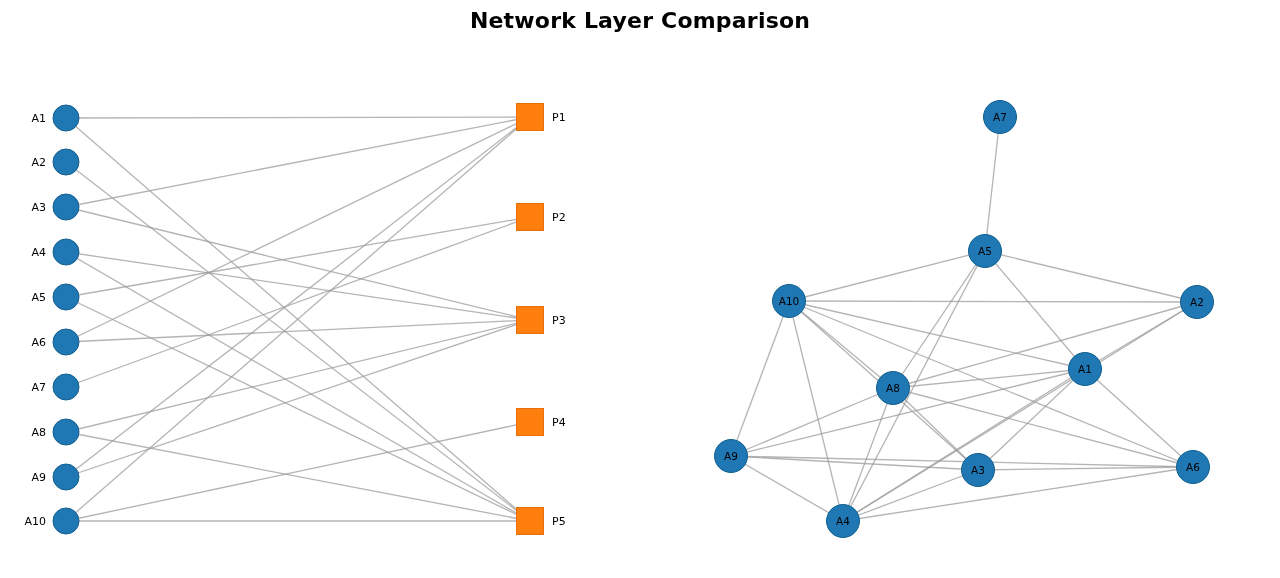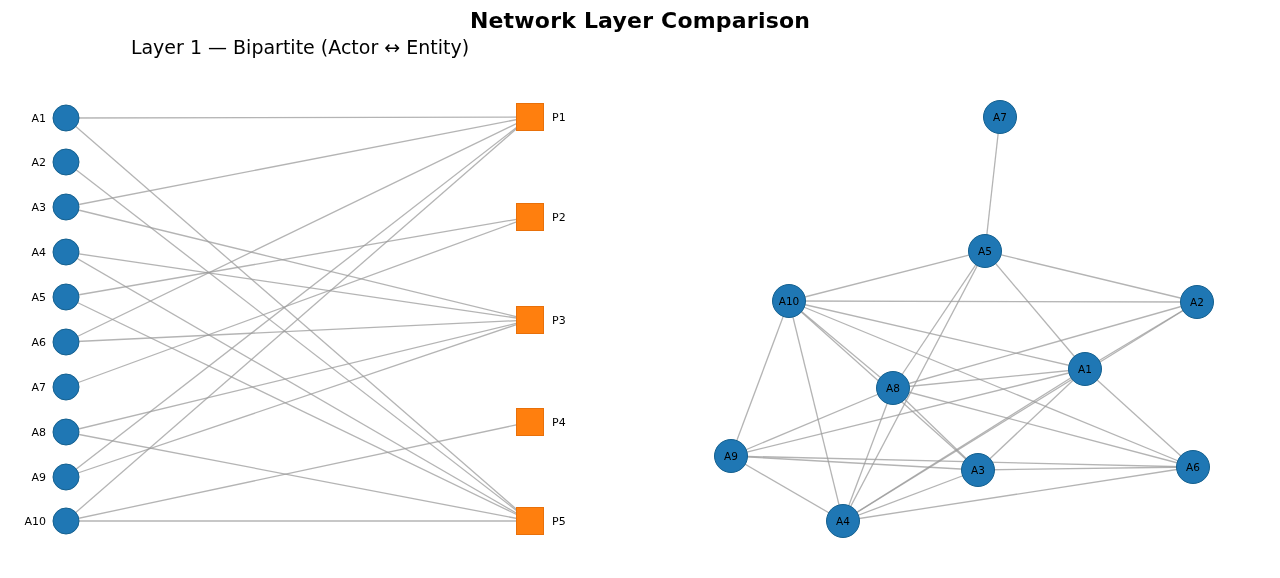--- a/index.html
+++ b/index.html
@@ -127,14 +127,13 @@
         <text class="node-label" x="978" y="473.5">A3</text>
         <circle cx="1193" cy="467" r="16.5" class="actor-node"></circle>
         <text class="node-label" x="1193" y="470.5">A6</text>
         <circle cx="843" cy="521" r="16.5" class="actor-node"></circle>
         <text class="node-label" x="843" y="524.5">A4</text>
       </g>
     </svg>
   <div id="titles">
     <div id="main-title">Network Layer Comparison</div>
   </div>
-  <div id="subtitle-left" class="subtitle">Layer 1 — Bipartite (Actor ↔ Entity)</div>
 </div>
 
 </body></html>

